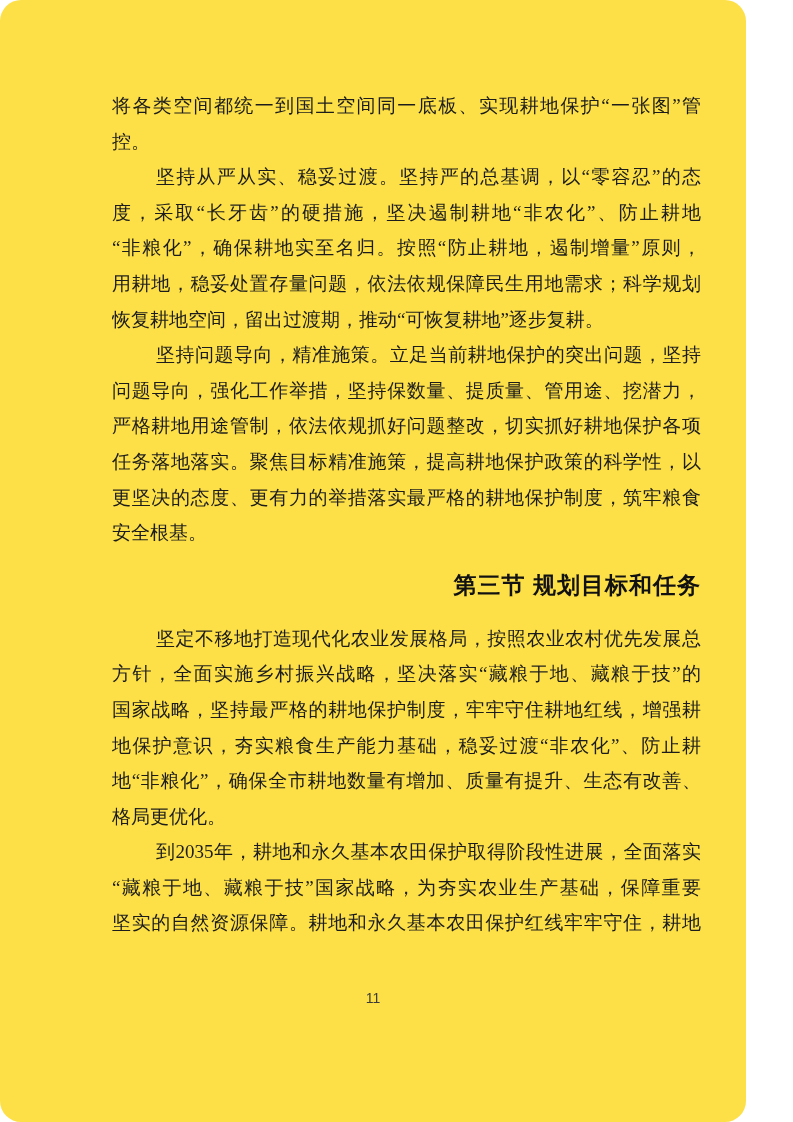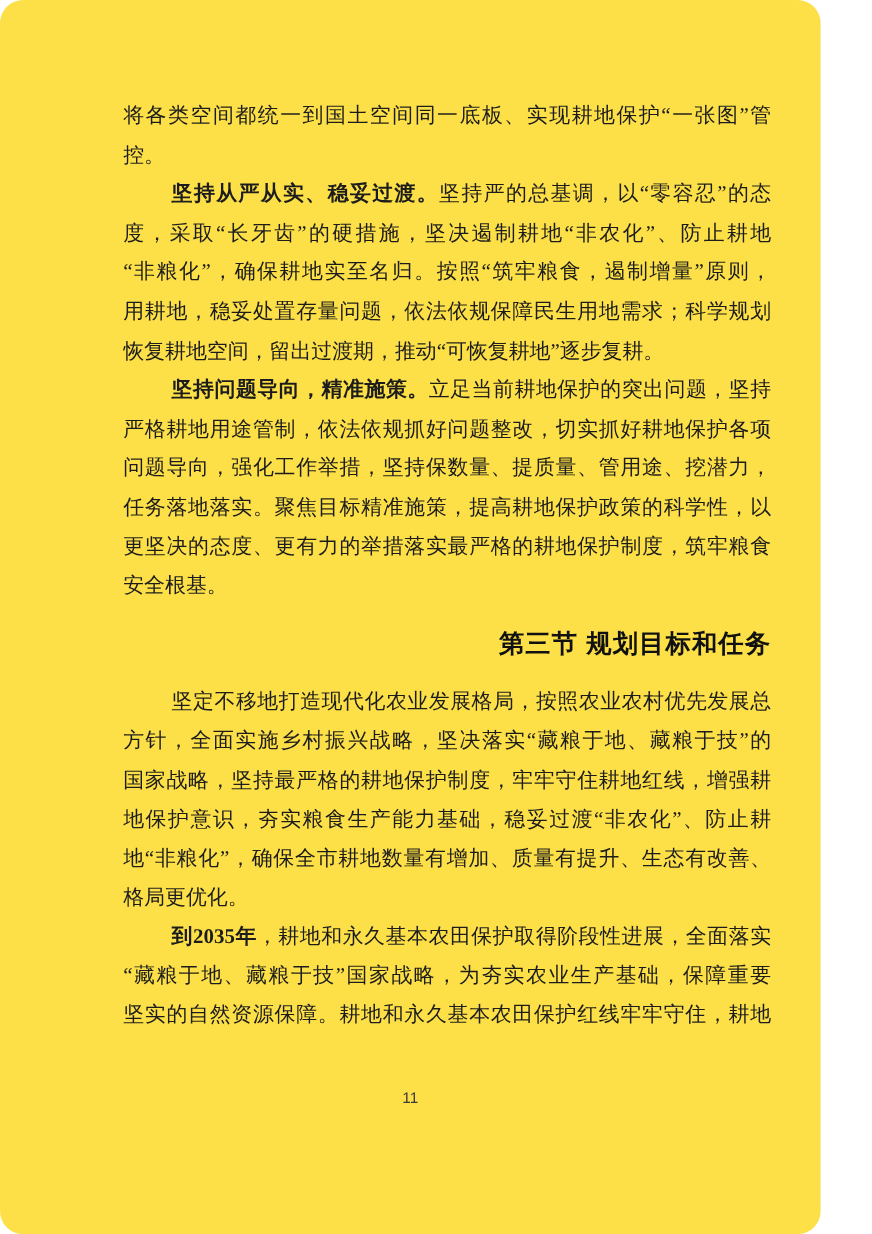--- a/index.html
+++ b/index.html
@@ -31,21 +31,21 @@
     white-space: normal;
   }
   .line.full {
     text-align: justify;
     text-align-last: justify;
   }
   .line.indent {
     text-indent: 44px;
   }
   .line .bold {
-    font-weight: 700;
+    font-weight: 400;
   }
   .heading {
     font-family: "Liberation Sans", sans-serif;
     font-weight: 700;
     font-size: 23px;
     line-height: 40px;
     height: 40px;
     text-align: right;
     letter-spacing: 1px;
     margin: 14px 0 16px 0;
@@ -66,26 +66,26 @@
 </head>
 <body>
 
 <div class="page">
   <div class="content">
     <div>
         <div class="line full"><span>将各类空间都统一到国土空间同一底板、实现耕地保护“一张图”管</span></div>
         <div class="line"><span>控。</span></div>
         <div class="line indent full"><span class="bold">坚持从严从实、稳妥过渡。</span><span>坚持严的总基调，以“零容忍”的态</span></div>
         <div class="line full"><span>度，采取“长牙齿”的硬措施，坚决遏制耕地“非农化”、防止耕地</span></div>
-        <div class="line full"><span>“非粮化”，确保耕地实至名归。按照“筑牢粮食，遏制增量”原则，</span></div>
+        <div class="line full"><span>“非粮化”，确保耕地实至名归。按照“防止耕地，遏制增量”原则，</span></div>
         <div class="line full"><span>用耕地，稳妥处置存量问题，依法依规保障民生用地需求；科学规划</span></div>
         <div class="line"><span>恢复耕地空间，留出过渡期，推动“可恢复耕地”逐步复耕。</span></div>
         <div class="line indent full"><span class="bold">坚持问题导向，精准施策。</span><span>立足当前耕地保护的突出问题，坚持</span></div>
+        <div class="line full"><span>问题导向，强化工作举措，坚持保数量、提质量、管用途、挖潜力，</span></div>
         <div class="line full"><span>严格耕地用途管制，依法依规抓好问题整改，切实抓好耕地保护各项</span></div>
-        <div class="line full"><span>问题导向，强化工作举措，坚持保数量、提质量、管用途、挖潜力，</span></div>
         <div class="line full"><span>任务落地落实。聚焦目标精准施策，提高耕地保护政策的科学性，以</span></div>
         <div class="line full"><span>更坚决的态度、更有力的举措落实最严格的耕地保护制度，筑牢粮食</span></div>
         <div class="line"><span>安全根基。</span></div>
       </div>
     <h2 class="heading">第三节 规划目标和任务</h2>
     <div>
         <div class="line indent full"><span>坚定不移地打造现代化农业发展格局，按照农业农村优先发展总</span></div>
         <div class="line full"><span>方针，全面实施乡村振兴战略，坚决落实“藏粮于地、藏粮于技”的</span></div>
         <div class="line full"><span>国家战略，坚持最严格的耕地保护制度，牢牢守住耕地红线，增强耕</span></div>
         <div class="line full"><span>地保护意识，夯实粮食生产能力基础，稳妥过渡“非农化”、防止耕</span></div>

